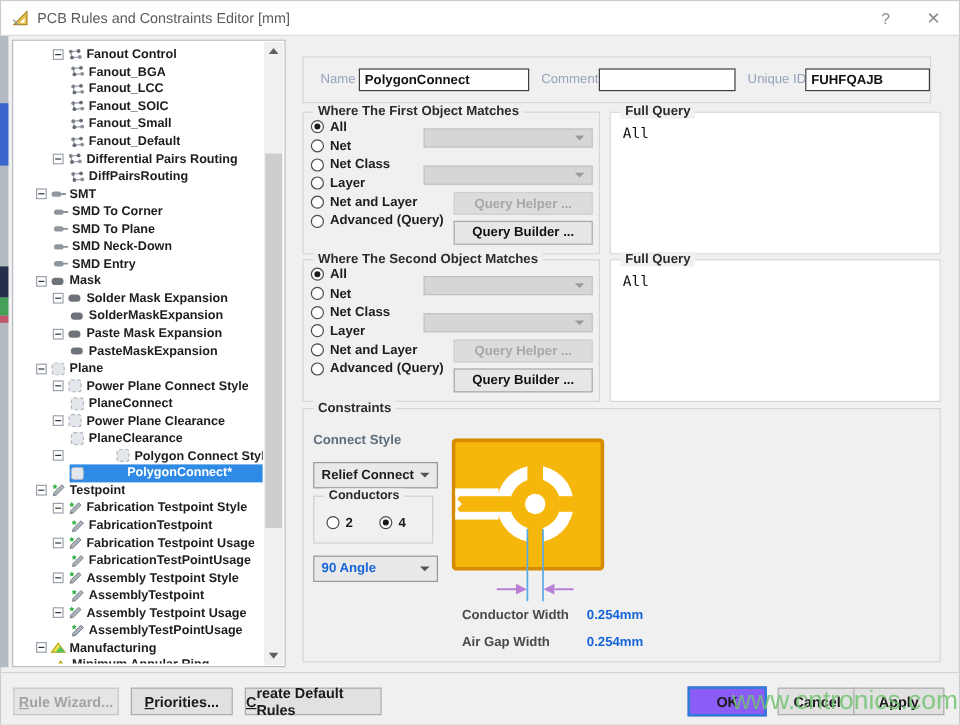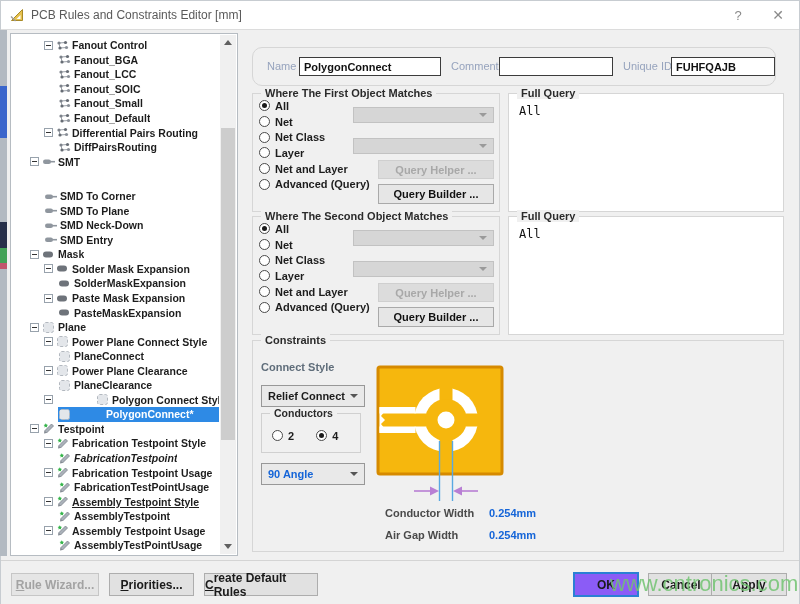--- a/index.html
+++ b/index.html
@@ -207,21 +207,21 @@
         <div class="tree-row" style="padding-left: 17px;">
           <span class="expand-box"></span>
           <span class="row-content">
             <span class="tree-icon"><svg width="13" height="11" viewBox="0 0 13 11">
                 <rect x="1" y="3.5" width="8" height="4.5" rx="2.2" fill="#8f969e"></rect>
                 <path d="M8 5.7 H13" stroke="#8f969e" stroke-width="1.6"></path>
               </svg></span>
             <span class="tree-label">SMT</span>
           </span>
         </div>
-        <div class="tree-row" style="padding-left: 31px; margin-top: 20px;">
+        <div class="tree-row" style="padding-left: 31px;">
           <span class="row-content">
             <span class="tree-icon"><svg width="13" height="11" viewBox="0 0 13 11">
                 <rect x="1" y="3.5" width="8" height="4.5" rx="2.2" fill="#8f969e"></rect>
                 <path d="M8 5.7 H13" stroke="#8f969e" stroke-width="1.6"></path>
               </svg></span>
             <span class="tree-label">SMD To Corner</span>
           </span>
         </div>
         <div class="tree-row" style="padding-left: 31px;">
           <span class="row-content">
@@ -368,21 +368,21 @@
           <span class="expand-box"></span>
           <span class="row-content">
             <span class="tree-icon"><svg width="13" height="11" viewBox="0 0 13 11">
                 <path d="M4.5 10 L11.5 3 L9.5 1 L2.5 8 Z" fill="#aab1b9" stroke="#7c838b" stroke-width="0.8"></path>
                 <path d="M2.5 8 L2 10.5 L4.5 10 Z" fill="#7c838b"></path>
                 <path d="M3.8 0.2 l0.7 1.4 1.5 0.3 -1.1 1.1 0.3 1.5 -1.4 -0.7 -1.4 0.7 0.3 -1.5 -1.1 -1.1 1.5 -0.3 Z" fill="#35b44a"></path>
               </svg></span>
             <span class="tree-label">Fabrication Testpoint Style</span>
           </span>
         </div>
-        <div class="tree-row" style="padding-left: 45px; font-style: italic;">
+        <div class="tree-row" style="padding-left: 45px;">
           <span class="row-content">
             <span class="tree-icon"><svg width="13" height="11" viewBox="0 0 13 11">
                 <path d="M4.5 10 L11.5 3 L9.5 1 L2.5 8 Z" fill="#aab1b9" stroke="#7c838b" stroke-width="0.8"></path>
                 <path d="M2.5 8 L2 10.5 L4.5 10 Z" fill="#7c838b"></path>
                 <path d="M3.8 0.2 l0.7 1.4 1.5 0.3 -1.1 1.1 0.3 1.5 -1.4 -0.7 -1.4 0.7 0.3 -1.5 -1.1 -1.1 1.5 -0.3 Z" fill="#35b44a"></path>
               </svg></span>
             <span class="tree-label">FabricationTestpoint</span>
           </span>
         </div>
         <div class="tree-row" style="padding-left: 31px;">
@@ -399,21 +399,21 @@
         <div class="tree-row" style="padding-left: 45px;">
           <span class="row-content">
             <span class="tree-icon"><svg width="13" height="11" viewBox="0 0 13 11">
                 <path d="M4.5 10 L11.5 3 L9.5 1 L2.5 8 Z" fill="#aab1b9" stroke="#7c838b" stroke-width="0.8"></path>
                 <path d="M2.5 8 L2 10.5 L4.5 10 Z" fill="#7c838b"></path>
                 <path d="M3.8 0.2 l0.7 1.4 1.5 0.3 -1.1 1.1 0.3 1.5 -1.4 -0.7 -1.4 0.7 0.3 -1.5 -1.1 -1.1 1.5 -0.3 Z" fill="#35b44a"></path>
               </svg></span>
             <span class="tree-label">FabricationTestPointUsage</span>
           </span>
         </div>
-        <div class="tree-row" style="padding-left: 31px; text-decoration: underline;">
+        <div class="tree-row" style="padding-left: 31px;">
           <span class="expand-box"></span>
           <span class="row-content">
             <span class="tree-icon"><svg width="13" height="11" viewBox="0 0 13 11">
                 <path d="M4.5 10 L11.5 3 L9.5 1 L2.5 8 Z" fill="#aab1b9" stroke="#7c838b" stroke-width="0.8"></path>
                 <path d="M2.5 8 L2 10.5 L4.5 10 Z" fill="#7c838b"></path>
                 <path d="M3.8 0.2 l0.7 1.4 1.5 0.3 -1.1 1.1 0.3 1.5 -1.4 -0.7 -1.4 0.7 0.3 -1.5 -1.1 -1.1 1.5 -0.3 Z" fill="#35b44a"></path>
               </svg></span>
             <span class="tree-label">Assembly Testpoint Style</span>
           </span>
         </div>
@@ -474,21 +474,21 @@
         </div>
       <div class="scroll-thumb"></div>
       <div class="scroll-arrow arrow-down">
           <span></span>
         </div>
     </div>
   </div>
 
   <div class="main">
 
-    <div class="group" style="left:6px;top:14px;width:524px;height:39px;border-radius:10px;">
+    <div class="group" style="left:6px;top:14px;width:524px;height:39px;">
       <span class="hdr-label" style="left:14px;top:12px;">Name</span>
       <input class="hdr-input" style="left: 46px; top: 9px; width: 142px;" value="PolygonConnect">
       <span class="hdr-label" style="left:198px;top:12px;">Comment</span>
       <input class="hdr-input" style="left: 246px; top: 9px; width: 114px;" value="">
       <span class="hdr-label" style="left:370px;top:12px;">Unique ID</span>
       <input class="hdr-input" style="left: 418px; top: 9px; width: 104px;" value="FUHFQAJB">
     </div>
 
     <div class="group" style="left:6px;top:60px;width:248px;height:119px;">
       <span class="legend">Where The First Object Matches</span>

